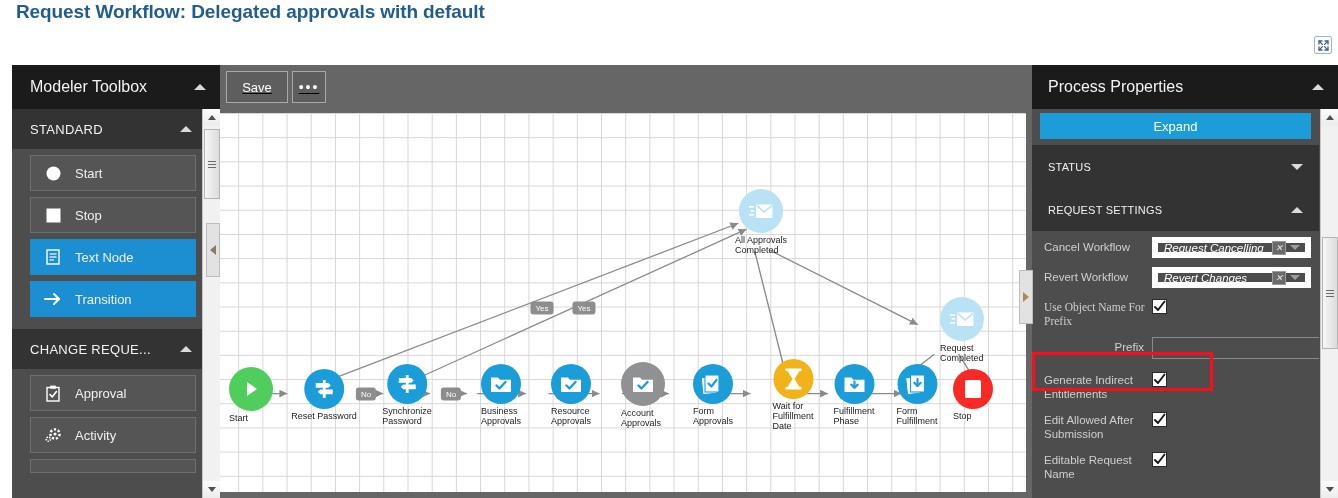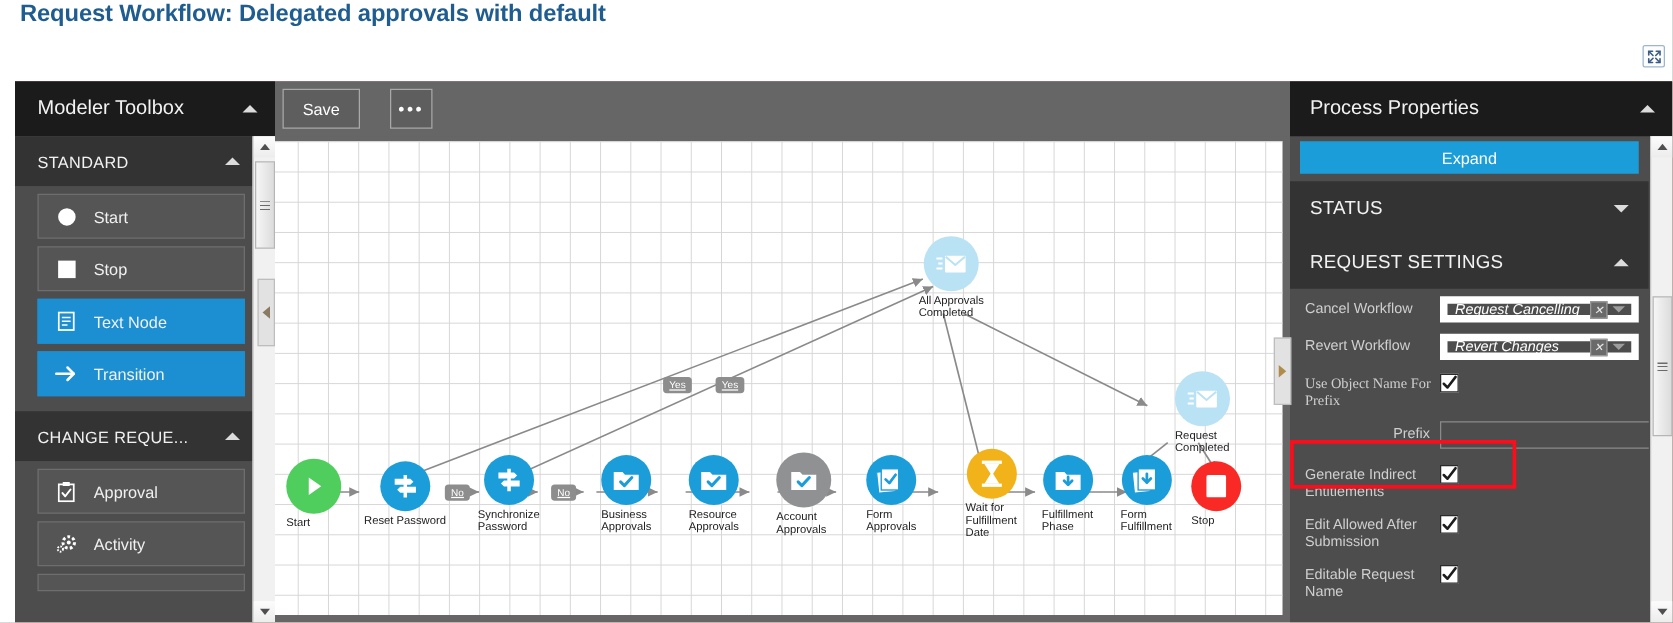--- a/index.html
+++ b/index.html
@@ -95,21 +95,21 @@
     position:absolute; width:14px; height:54px;
     background:#e2e2e2; border:1px solid #bdbdbd;
     display:flex; align-items:center; justify-content:center; cursor:pointer; z-index:5;
   }
   .collapse-handle i { width:0;height:0;border-top:5px solid transparent;border-bottom:5px solid transparent; }
   .collapse-handle.left i { border-right:6px solid #8a7a63; }
   .collapse-handle.right i { border-left:6px solid #b08c4a; }
 
   
   .center { flex:1 1 auto; position:relative; background:#666666; }
-  .toolbar { height:44px; background:#666666; display:flex; align-items:center; padding:0 0 0 6px; gap:24px; }
+  .toolbar { height:44px; background:#666666; display:flex; align-items:center; padding:0 0 0 6px; gap:4px;text-decoration:underline; }
   .tbtn {
     height:32px; min-width:62px; padding:0 14px;
     border:1px solid #a9a9a9; background:#5e5e5e; color:#ffffff;
     font-size:13px; display:flex; align-items:center; justify-content:center; cursor:pointer;
   }
   .tbtn.dots { min-width:34px; padding:0; letter-spacing:2px; font-size:14px; }
 
   .canvas-wrap { position:absolute; left:0; right:0; top:44px; bottom:0; background:#666666; padding:4px 6px 6px 0; }
   .canvas {
     position:relative; width:100%; height:100%;
@@ -130,38 +130,38 @@
     margin:0 auto;
   }
   .node.big .circle { width:44px; height:44px; }
   .node .label {
     margin-top:2px; font-size:9px; color:#222222; line-height:10px;
     white-space:pre-line; font-family:"Liberation Sans", sans-serif;
   }
   .edge-lbl {
     position:absolute; transform:translate(-50%,-50%);
     background:#8d8d8d; color:#ffffff; font-size:8px;
-    padding:2px 5px; border-radius:3px; line-height:9px;text-decoration:underline;
+    padding:2px 5px; border-radius:3px; line-height:9px;
   }
 
   
   .props { width:306px; flex:0 0 306px; background:#1b1b1b; position:relative; }
   .pp-header {
     height:44px; background:#1b1b1b; color:#f2f2f2; font-size:16px;
     display:flex; align-items:center; padding:0 14px 0 16px;
   }
   .pp-header .caret { margin-left:auto; }
   .pp-body { position:absolute; top:44px; left:0; right:0; bottom:0; background:#4d4d4d; }
   .pp-scroll { position:absolute; top:0; left:0; right:19px; bottom:0; overflow:hidden; }
   .expand-btn {
     margin:4px 8px 6px 8px; height:26px; background:#1b9dd9; color:#ffffff;
     display:flex; align-items:center; justify-content:center; font-size:13px; cursor:pointer;
   }
   .pp-section {
-    height:43px; background:#333333; color:#f2f2f2; font-size:15px;
+    height:43px; background:#333333; color:#f2f2f2; font-size:11px;
     display:flex; align-items:center; padding:0 16px 0 16px; letter-spacing:0.2px;
   }
   .pp-section .caret { margin-left:auto; }
   .pp-rows { padding:6px 8px 0 12px; }
   .pp-row { display:flex; align-items:flex-start; margin-bottom:6px; min-height:24px; }
   .pp-row .lbl { width:108px; flex:0 0 108px; color:#cfcfcf; font-size:11.5px; line-height:14px; padding-top:3px; }
   .pp-row .lbl.right { text-align:right; padding-right:8px; }
   .pp-field {
     flex:1 1 auto; height:21px; border:6px solid #ffffff; background:#4d4d4d;
     display:flex; align-items:center; padding:0 2px 0 6px; color:#ffffff; font-size:11.5px;font-style:italic;

